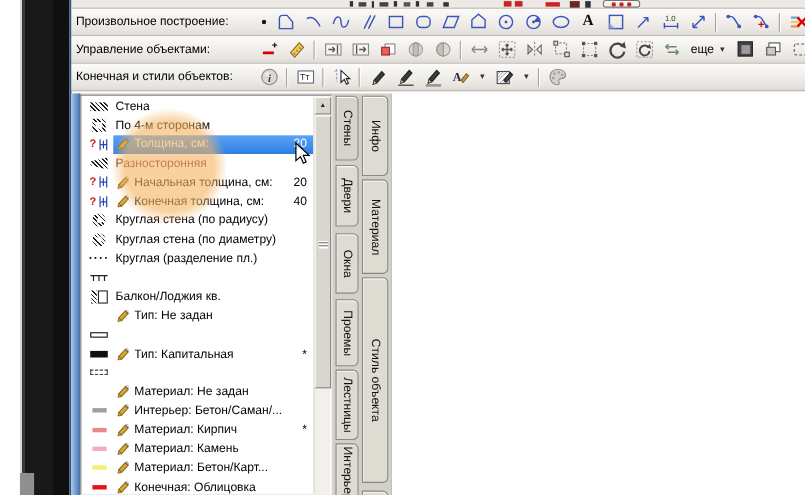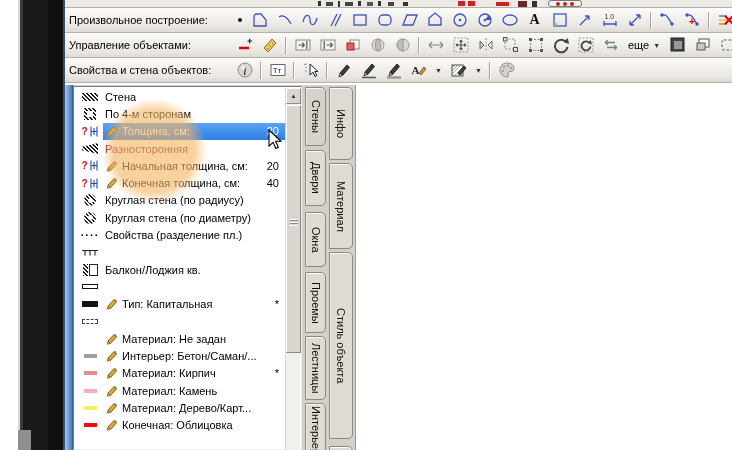--- a/index.html
+++ b/index.html
@@ -349,21 +349,21 @@
         </span>
         <span class="tbicon">
           <svg width="18" height="18" viewBox="0 0 18 18" xmlns="http://www.w3.org/2000/svg">
             <rect x="3" y="4" width="12" height="10" fill="none" stroke="#555" stroke-dasharray="2.5 2"></rect>
             <path d="M8 9 H10 M9 1.5 V4 M9 14 V16.5" stroke="#555"></path>
           </svg>
         </span>
       </div>
     </div>
   <div class="trow" style="top:58px" id="trow2">
-      <span class="tlabel">Свойства и стена объектов:</span>
+      <span class="tlabel">Конечная и стили объектов:</span>
       <div class="ticons">
         <span class="tbicon">
           <svg width="18" height="18" viewBox="0 0 18 18" xmlns="http://www.w3.org/2000/svg">
             <circle cx="9" cy="9" r="7" fill="#dbd8d1" stroke="#8a8a8a"></circle>
             <circle cx="7" cy="6.5" r="2" fill="#efede8"></circle>
             <text x="7.6" y="13.5" font-size="10" font-family="Liberation Serif" font-style="italic" font-weight="bold" fill="#3a3a50">i</text>
           </svg>
         </span>
         <span class="tsep"></span>
         <span class="tbicon">
@@ -546,21 +546,21 @@
           </span>
           <span class="selwrap">
             <span class="llabel">Круглая стена (по диаметру)</span>
           </span>
         </div>
         <div class="lrow">
           <span class="icell">
             <span class="dots4">····</span>
           </span>
           <span class="selwrap">
-            <span class="llabel">Свойства  (разделение пл.)</span>
+            <span class="llabel">Круглая  (разделение пл.)</span>
           </span>
         </div>
         <div class="lrow">
           <span class="icell">
             <svg width="16" height="9" viewBox="0 0 16 9" xmlns="http://www.w3.org/2000/svg">
               <path d="M0 2.5 H16 M3 2.5 V7.5 M8 2.5 V7.5 M13 2.5 V7.5" stroke="#222" stroke-width="1.1" fill="none"></path>
             </svg>
           </span>
         </div>
         <div class="lrow">
@@ -568,20 +568,33 @@
             <span style="display:inline-flex;gap:1px;align-items:center">
               <span class="hatch" style="width:5px;height:12px"></span>
               <span style="width:9px;height:12px;border:1px solid #222;background:#fff;display:inline-block"></span>
             </span>
           </span>
           <span class="selwrap">
             <span class="llabel">Балкон/Лоджия кв.</span>
           </span>
         </div>
         <div class="lrow">
+          <span class="icell"></span>
+          <span class="selwrap">
+            <span class="pcell">
+              <svg width="14" height="14" viewBox="0 0 14 14" xmlns="http://www.w3.org/2000/svg">
+                <path d="M3 9 L9 2.5 L11.5 5 L5.5 11.5 Z" fill="#d9a733" stroke="#8a6a18"></path>
+                <path d="M3 9 L2.2 12.2 L5.5 11.5 Z" fill="#caa36a" stroke="#8a6a18" stroke-width=".8"></path>
+                <text x="9" y="5" font-size="6" fill="#667" font-family="Liberation Sans">s</text>
+              </svg>
+            </span>
+            <span class="llabel">Тип: Не задан</span>
+          </span>
+        </div>
+        <div class="lrow">
           <span class="icell">
             <span style="width:16px;height:5px;border:1px solid #111;background:#fff;display:inline-block"></span>
           </span>
         </div>
         <div class="lrow">
           <span class="icell">
             <span style="width:16px;height:6px;background:#111;display:inline-block"></span>
           </span>
           <span class="selwrap">
             <span class="pcell">
@@ -664,21 +677,21 @@
             <span style="width:13px;height:4px;display:inline-block;background:#f4ef6a"></span>
           </span>
           <span class="selwrap">
             <span class="pcell">
               <svg width="14" height="14" viewBox="0 0 14 14" xmlns="http://www.w3.org/2000/svg">
                 <path d="M3 9 L9 2.5 L11.5 5 L5.5 11.5 Z" fill="#d9a733" stroke="#8a6a18"></path>
                 <path d="M3 9 L2.2 12.2 L5.5 11.5 Z" fill="#caa36a" stroke="#8a6a18" stroke-width=".8"></path>
                 <text x="9" y="5" font-size="6" fill="#667" font-family="Liberation Sans">s</text>
               </svg>
             </span>
-            <span class="llabel">Материал: Дерево/Карт...</span>
+            <span class="llabel">Материал: Бетон/Карт...</span>
           </span>
         </div>
         <div class="lrow">
           <span class="icell">
             <span style="width:13px;height:4px;display:inline-block;background:#e41414"></span>
           </span>
           <span class="selwrap">
             <span class="pcell">
               <svg width="14" height="14" viewBox="0 0 14 14" xmlns="http://www.w3.org/2000/svg">
                 <path d="M3 9 L9 2.5 L11.5 5 L5.5 11.5 Z" fill="#d9a733" stroke="#8a6a18"></path>

